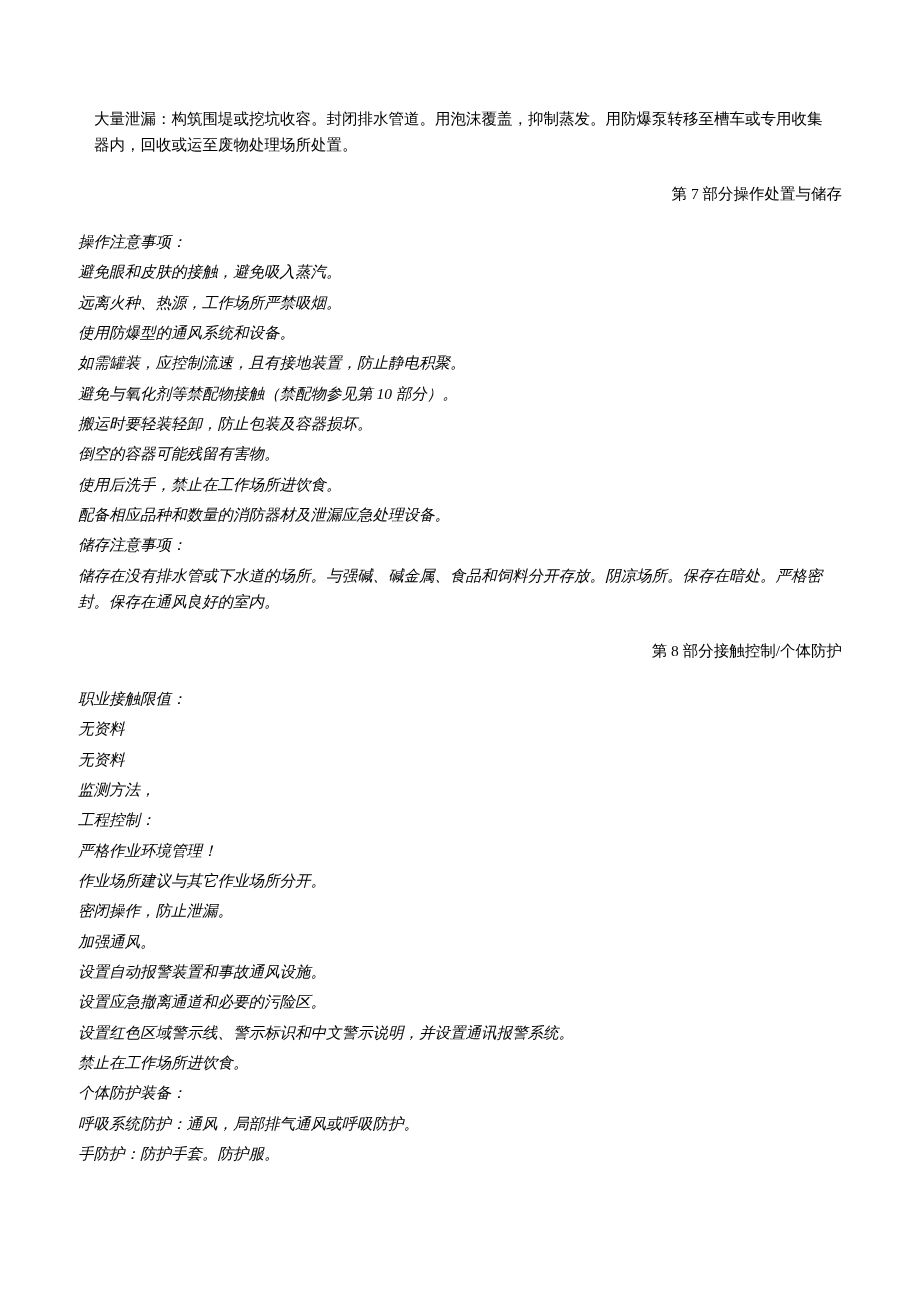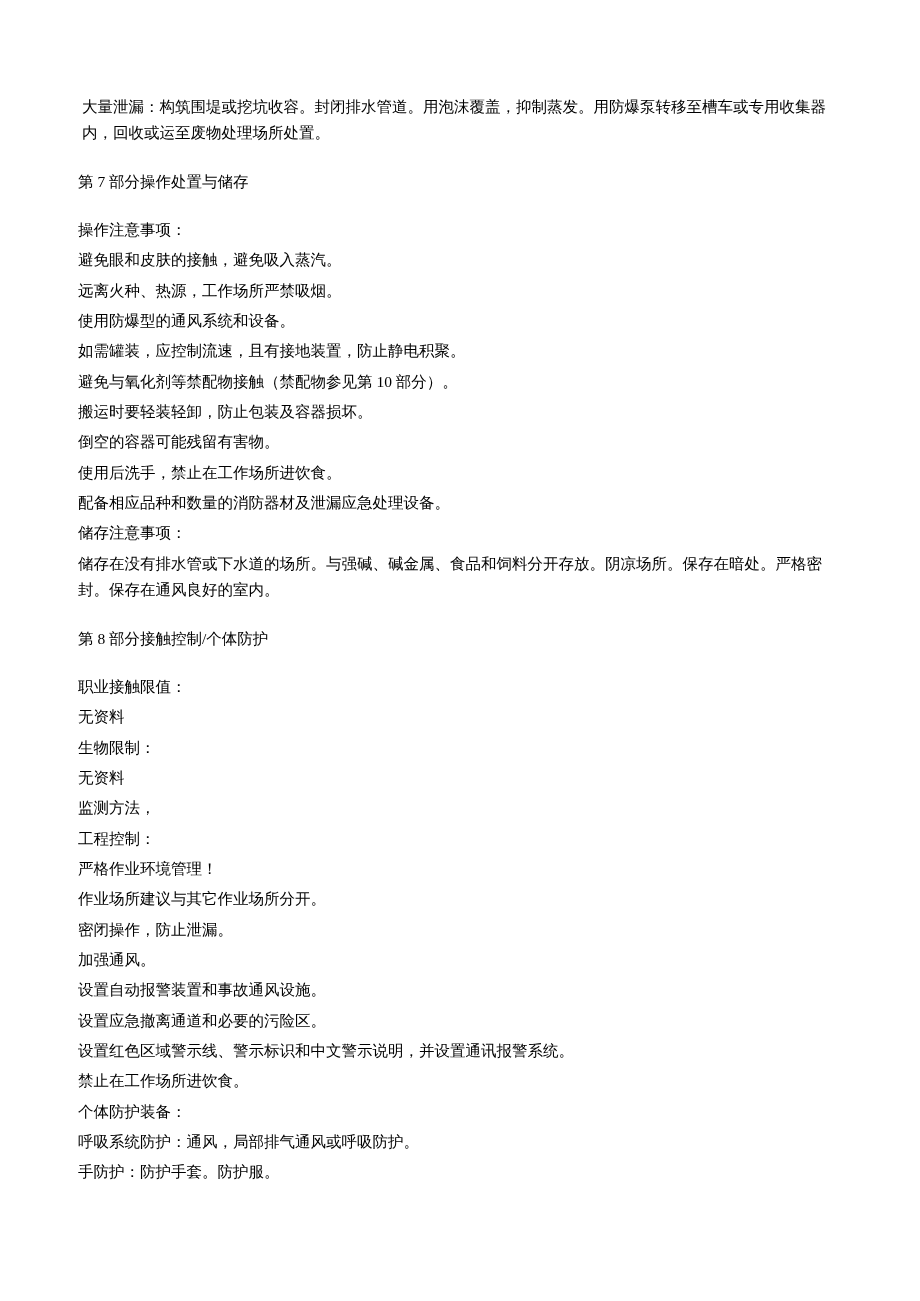--- a/index.html
+++ b/index.html
@@ -7,28 +7,29 @@
       font-size: 15.5px;
       line-height: 1.7;
       color: #000;
       background: #fff;
       margin: 0;
       padding: 90px 78px 60px 78px;
       width: 920px;
       box-sizing: border-box;
     }
     .section-title {
-      text-align: left;
+      text-align: right;
       margin: 22px 0 22px 0;
     }
     .paragraph {
-      margin: 4px;
+      margin: 16px;
     }
     .block {
       margin-bottom: 4px;
+      font-style: italic;
     }
   </style>
 </head>
 <body>
 
 <p class="paragraph">大量泄漏：构筑围堤或挖坑收容。封闭排水管道。用泡沫覆盖，抑制蒸发。用防爆泵转移至槽车或专用收集器内，回收或运至废物处理场所处置。</p>
 
 <div class="section-title">第 7 部分操作处置与储存</div>
 
 <div>
@@ -44,21 +45,20 @@
   <div class="block">配备相应品种和数量的消防器材及泄漏应急处理设备。</div>
   <div class="block">储存注意事项：</div>
   <div class="block">储存在没有排水管或下水道的场所。与强碱、碱金属、食品和饲料分开存放。阴凉场所。保存在暗处。严格密封。保存在通风良好的室内。</div>
 </div>
 
 <div class="section-title">第 8 部分接触控制/个体防护</div>
 
 <div>
   <div class="block">职业接触限值：</div>
   <div class="block">无资料</div>
-  <div class="block">生物限制：</div>
   <div class="block">无资料</div>
   <div class="block">监测方法，</div>
   <div class="block">工程控制：</div>
   <div class="block">严格作业环境管理！</div>
   <div class="block">作业场所建议与其它作业场所分开。</div>
   <div class="block">密闭操作，防止泄漏。</div>
   <div class="block">加强通风。</div>
   <div class="block">设置自动报警装置和事故通风设施。</div>
   <div class="block">设置应急撤离通道和必要的污险区。</div>
   <div class="block">设置红色区域警示线、警示标识和中文警示说明，并设置通讯报警系统。</div>

